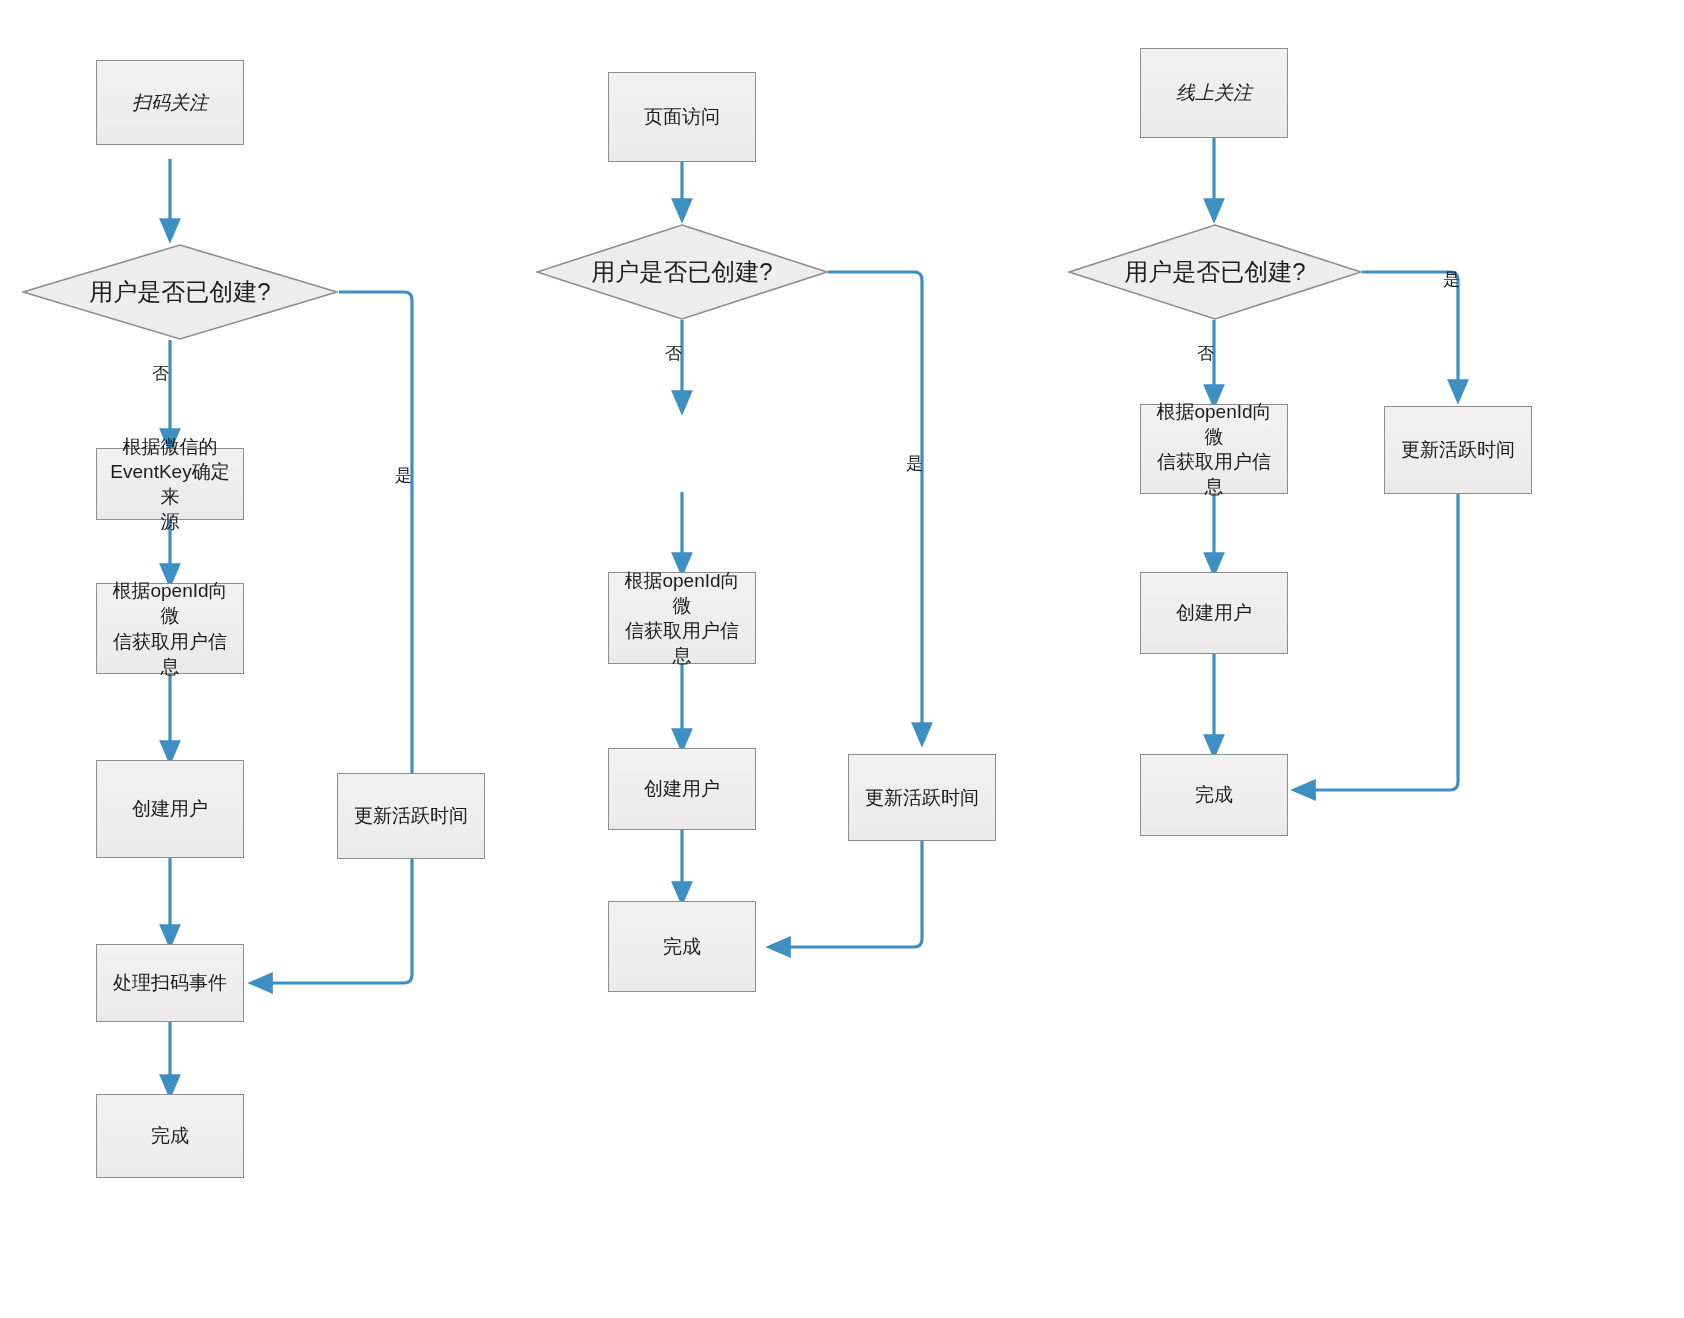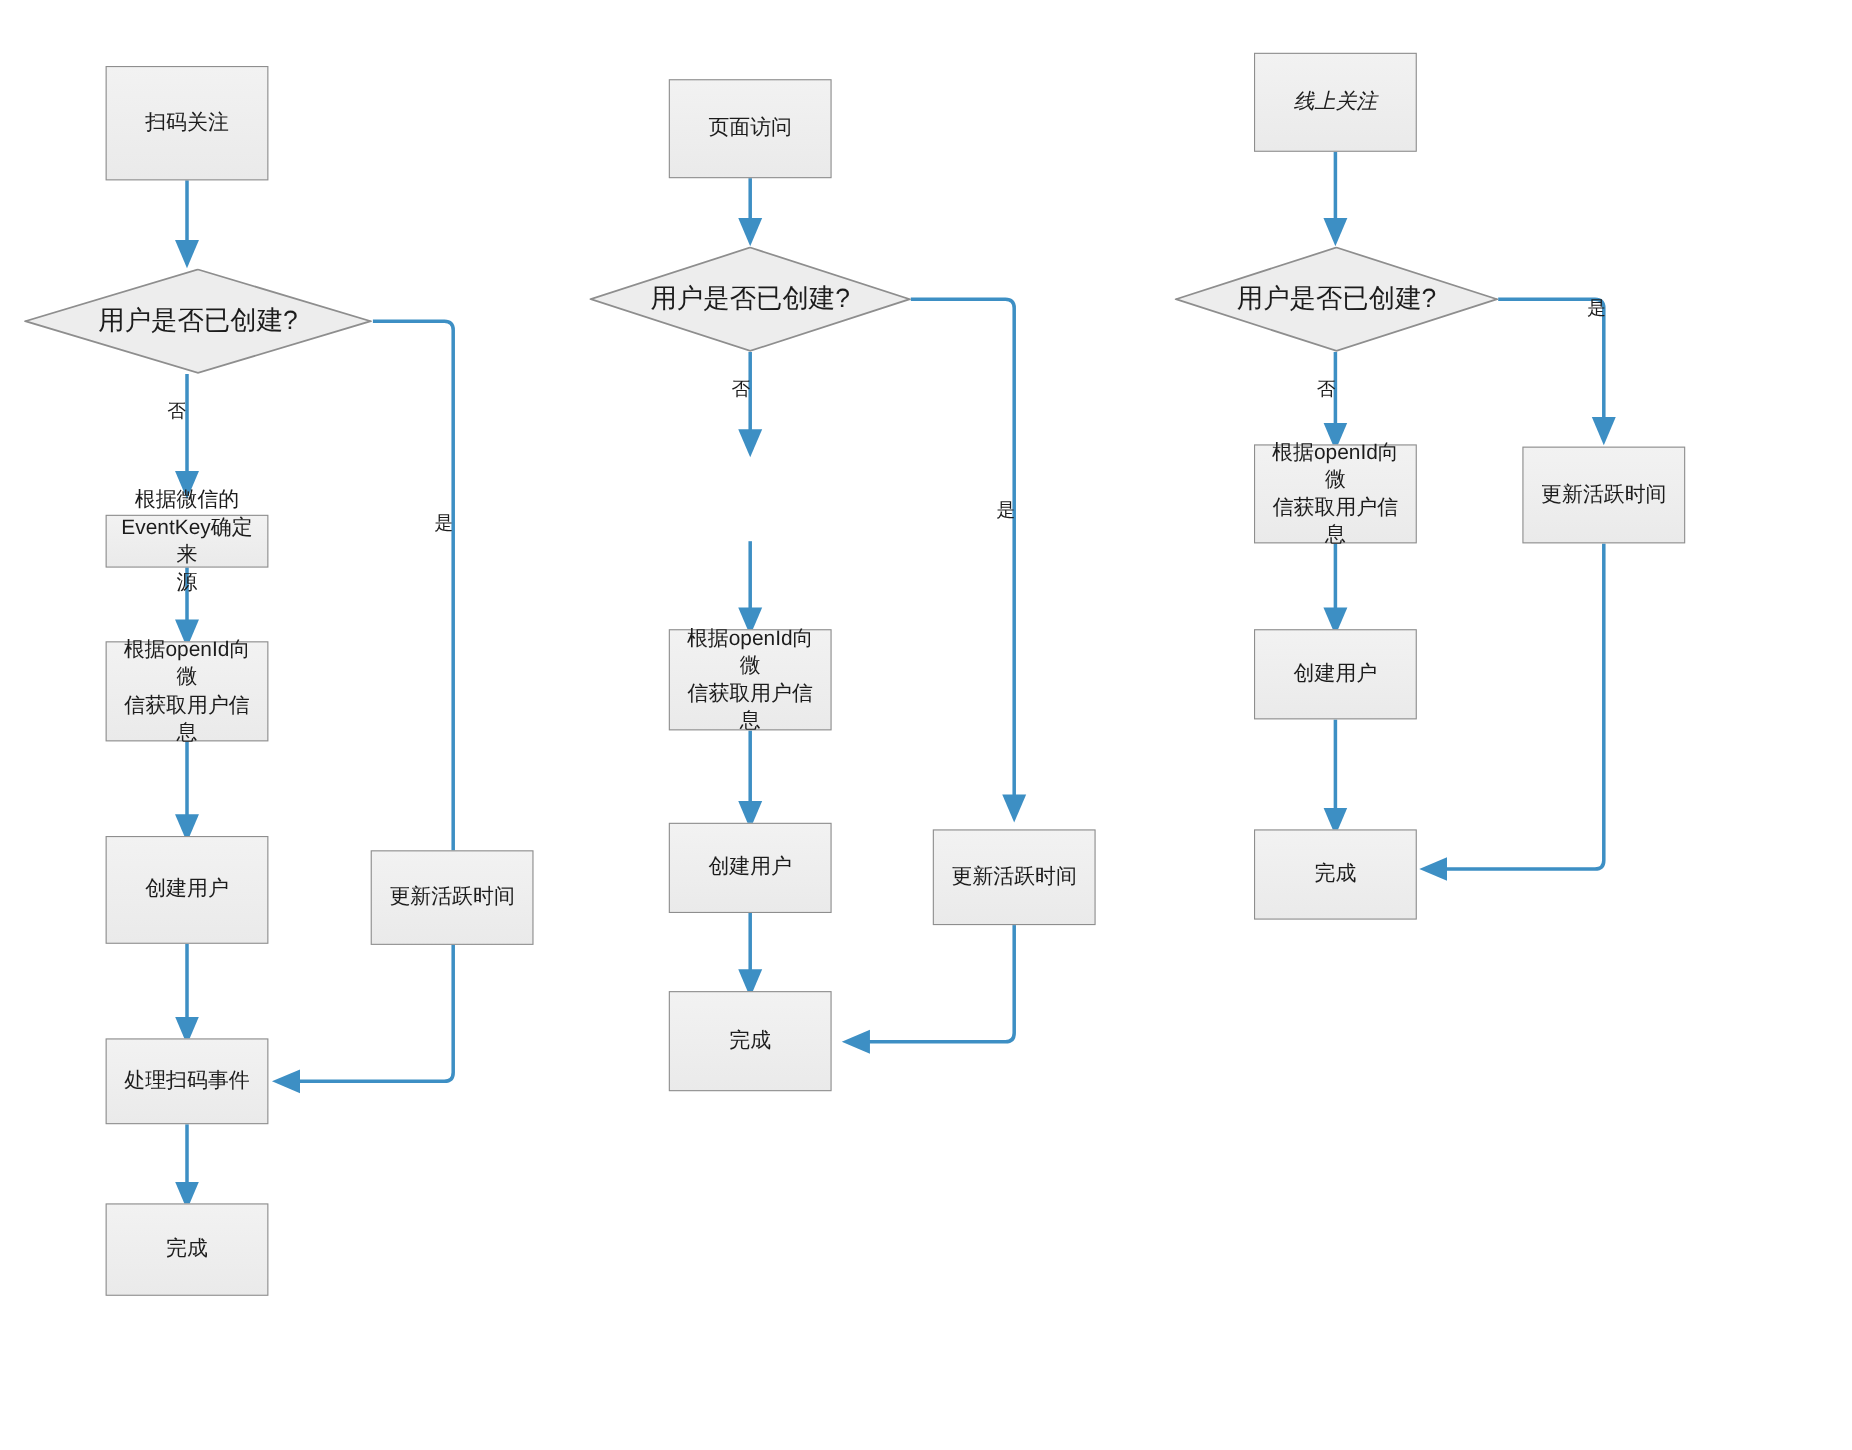--- a/index.html
+++ b/index.html
@@ -104,33 +104,33 @@
       <path d="M1214,138 L1214,218"></path>
       <path d="M1214,320 L1214,404"></path>
       <path d="M1214,494 L1214,572"></path>
       <path d="M1214,654 L1214,754"></path>
 
       <path d="M1362,272 L1450,272 Q1458,272 1458,280 L1458,399"></path>
       <path d="M1458,494 L1458,782 Q1458,790 1450,790 L1296,790"></path>
     </g>
   </svg>
 
-  <div class="node process" style="left:96px; top:60px; width:148px; height:104px;">扫码关注</div>
+  <div class="node process" style="left:96px; top:60px; width:148px; height:85px;font-style:italic;">扫码关注</div>
 
   <div class="node decision" style="left:22px; top:244px; width:316px; height:96px;">
     <svg class="diamond-shape" viewBox="0 0 316 96" preserveAspectRatio="none">
       <polygon points="158,1 315,48 158,95 1,48" fill="#ededed" stroke="#8e8e8e" stroke-width="1.6"></polygon>
     </svg>
     <span class="diamond-label">用户是否已创建?</span>
   </div>
 
   <span class="edge-label" style="left:152px; top:362px;">否</span>
   <span class="edge-label" style="left:395px; top:464px;">是</span>
 
-  <div class="node process" style="left:96px; top:468px; width:148px; height:48px; flex-direction:column;">
+  <div class="node process" style="left:96px; top:448px; width:148px; height:72px; flex-direction:column;">
     <span>根据微信的</span>
     <span>EventKey确定来</span>
     <span>源</span>
   </div>
 
   <div class="node process" style="left:96px; top:583px; width:148px; height:91px; flex-direction:column;">
     <span>根据openId向微</span>
     <span>信获取用户信息</span>
   </div>
 

